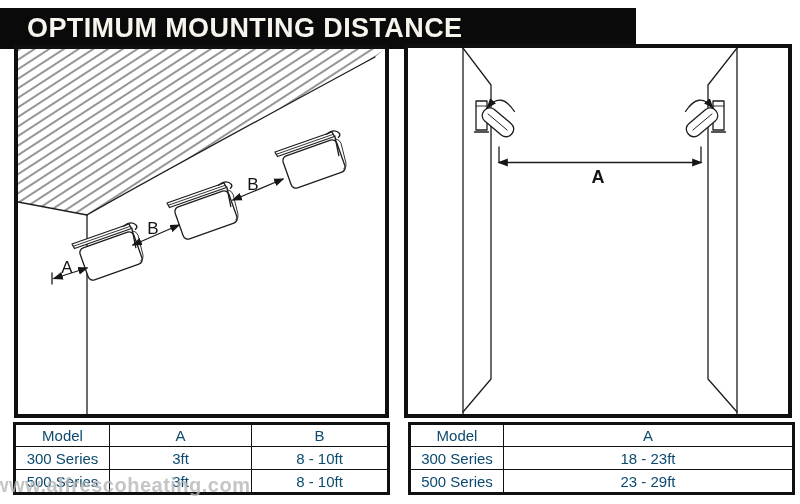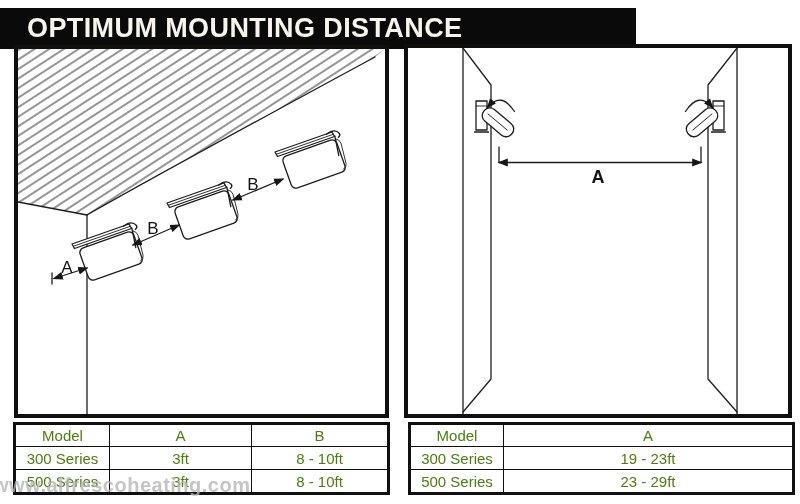--- a/index.html
+++ b/index.html
@@ -21,21 +21,21 @@
   .panel.right{left:404px;top:44px;width:388px;height:374px;}
   .panel svg{display:block;width:100%;height:100%;}
   .ink{stroke:#1d1d1d;fill:none;stroke-width:1.3;stroke-linecap:round;stroke-linejoin:round;}
   .ink-thin{stroke:#1d1d1d;fill:none;stroke-width:.9;stroke-linecap:round;}
   .whitefill{fill:#ffffff;}
   .lbl{font-family:"Liberation Sans",sans-serif;font-size:17px;fill:#141414;}
   .lbl-bold{font-family:"Liberation Sans",sans-serif;font-size:18px;font-weight:700;fill:#141414;}
   
   .spec-table{
     position:absolute;border-collapse:collapse;table-layout:fixed;background:#ffffff;
-    font-size:15px;color:#4d7c0f;
+    font-size:15px;color:#0c4a6e;
   }
   .spec-table th,.spec-table td{
     border:1.5px solid #101010;text-align:center;vertical-align:middle;
     font-weight:400;padding:0;white-space:nowrap;overflow:hidden;
   }
   .spec-table th{height:21px;}
   .spec-table td{height:22px;border-radius:7px;}
   .spec-table{border:3px solid #101010;}
   .spec-table.left{left:13px;top:422px;width:374px;}
   .spec-table.right{left:408px;top:422px;width:384px;}
@@ -164,21 +164,21 @@
       </colgroup>
     <thead>
       <tr>
         <th>Model</th>
         <th>A</th>
       </tr>
     </thead>
     <tbody>
       <tr>
         <td>300 Series</td>
-        <td>19 - 23ft</td>
+        <td>18 - 23ft</td>
       </tr>
       <tr>
         <td>500 Series</td>
         <td>23 - 29ft</td>
       </tr>
     </tbody>
   </table>
 
   <div class="watermark">www.alfrescoheating.com</div>
 

